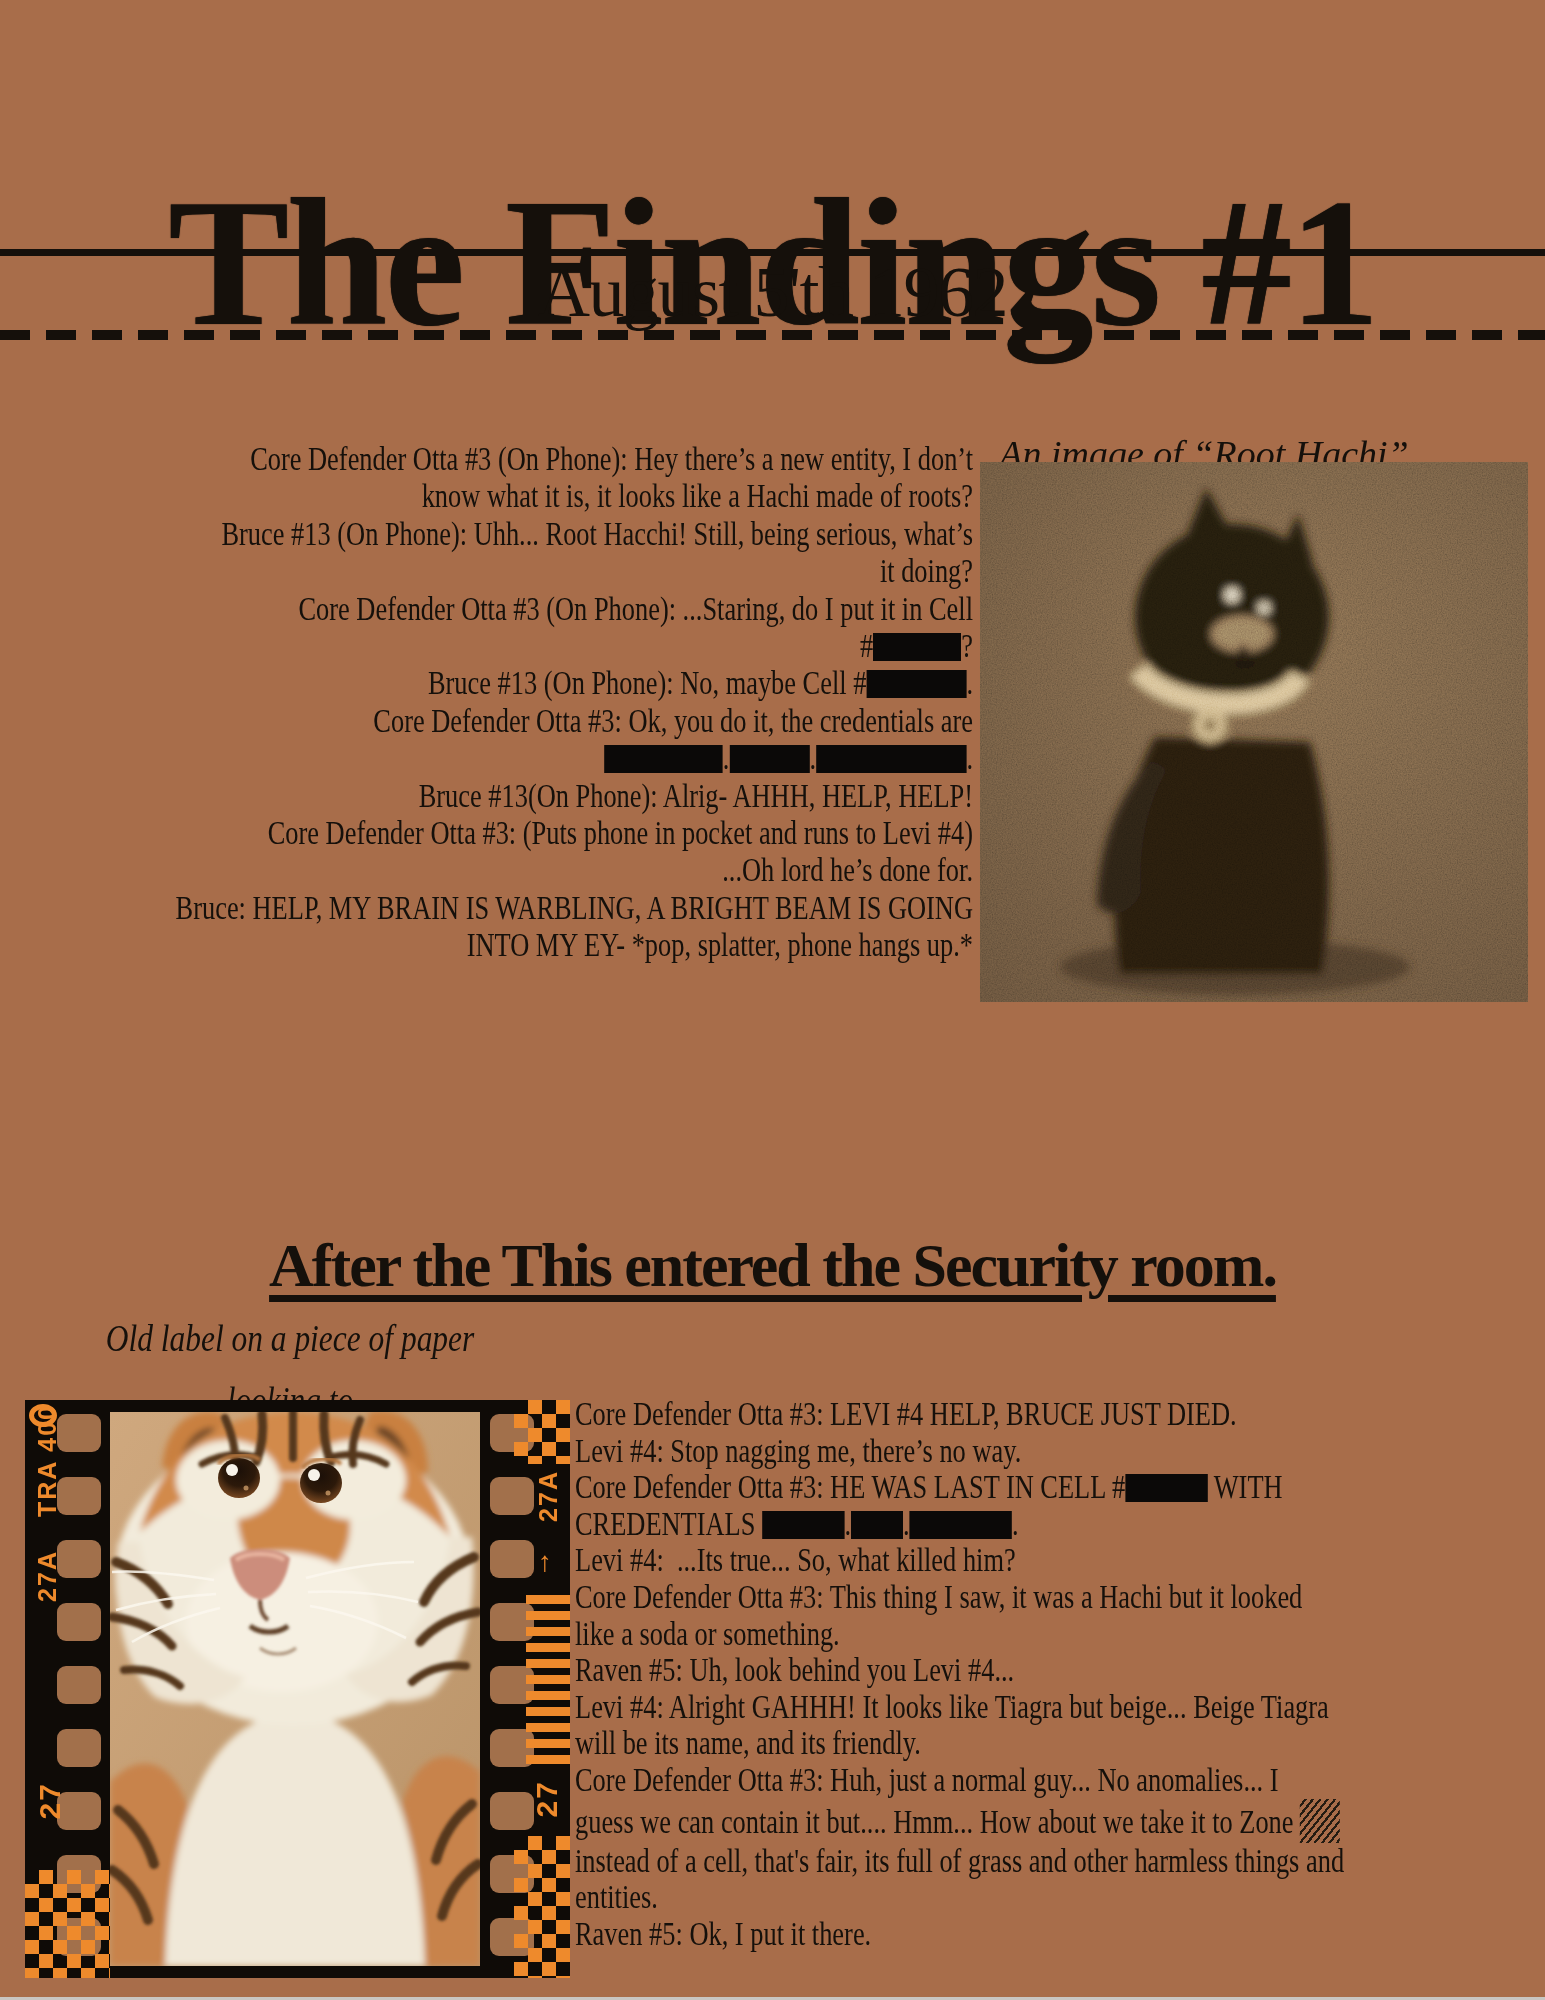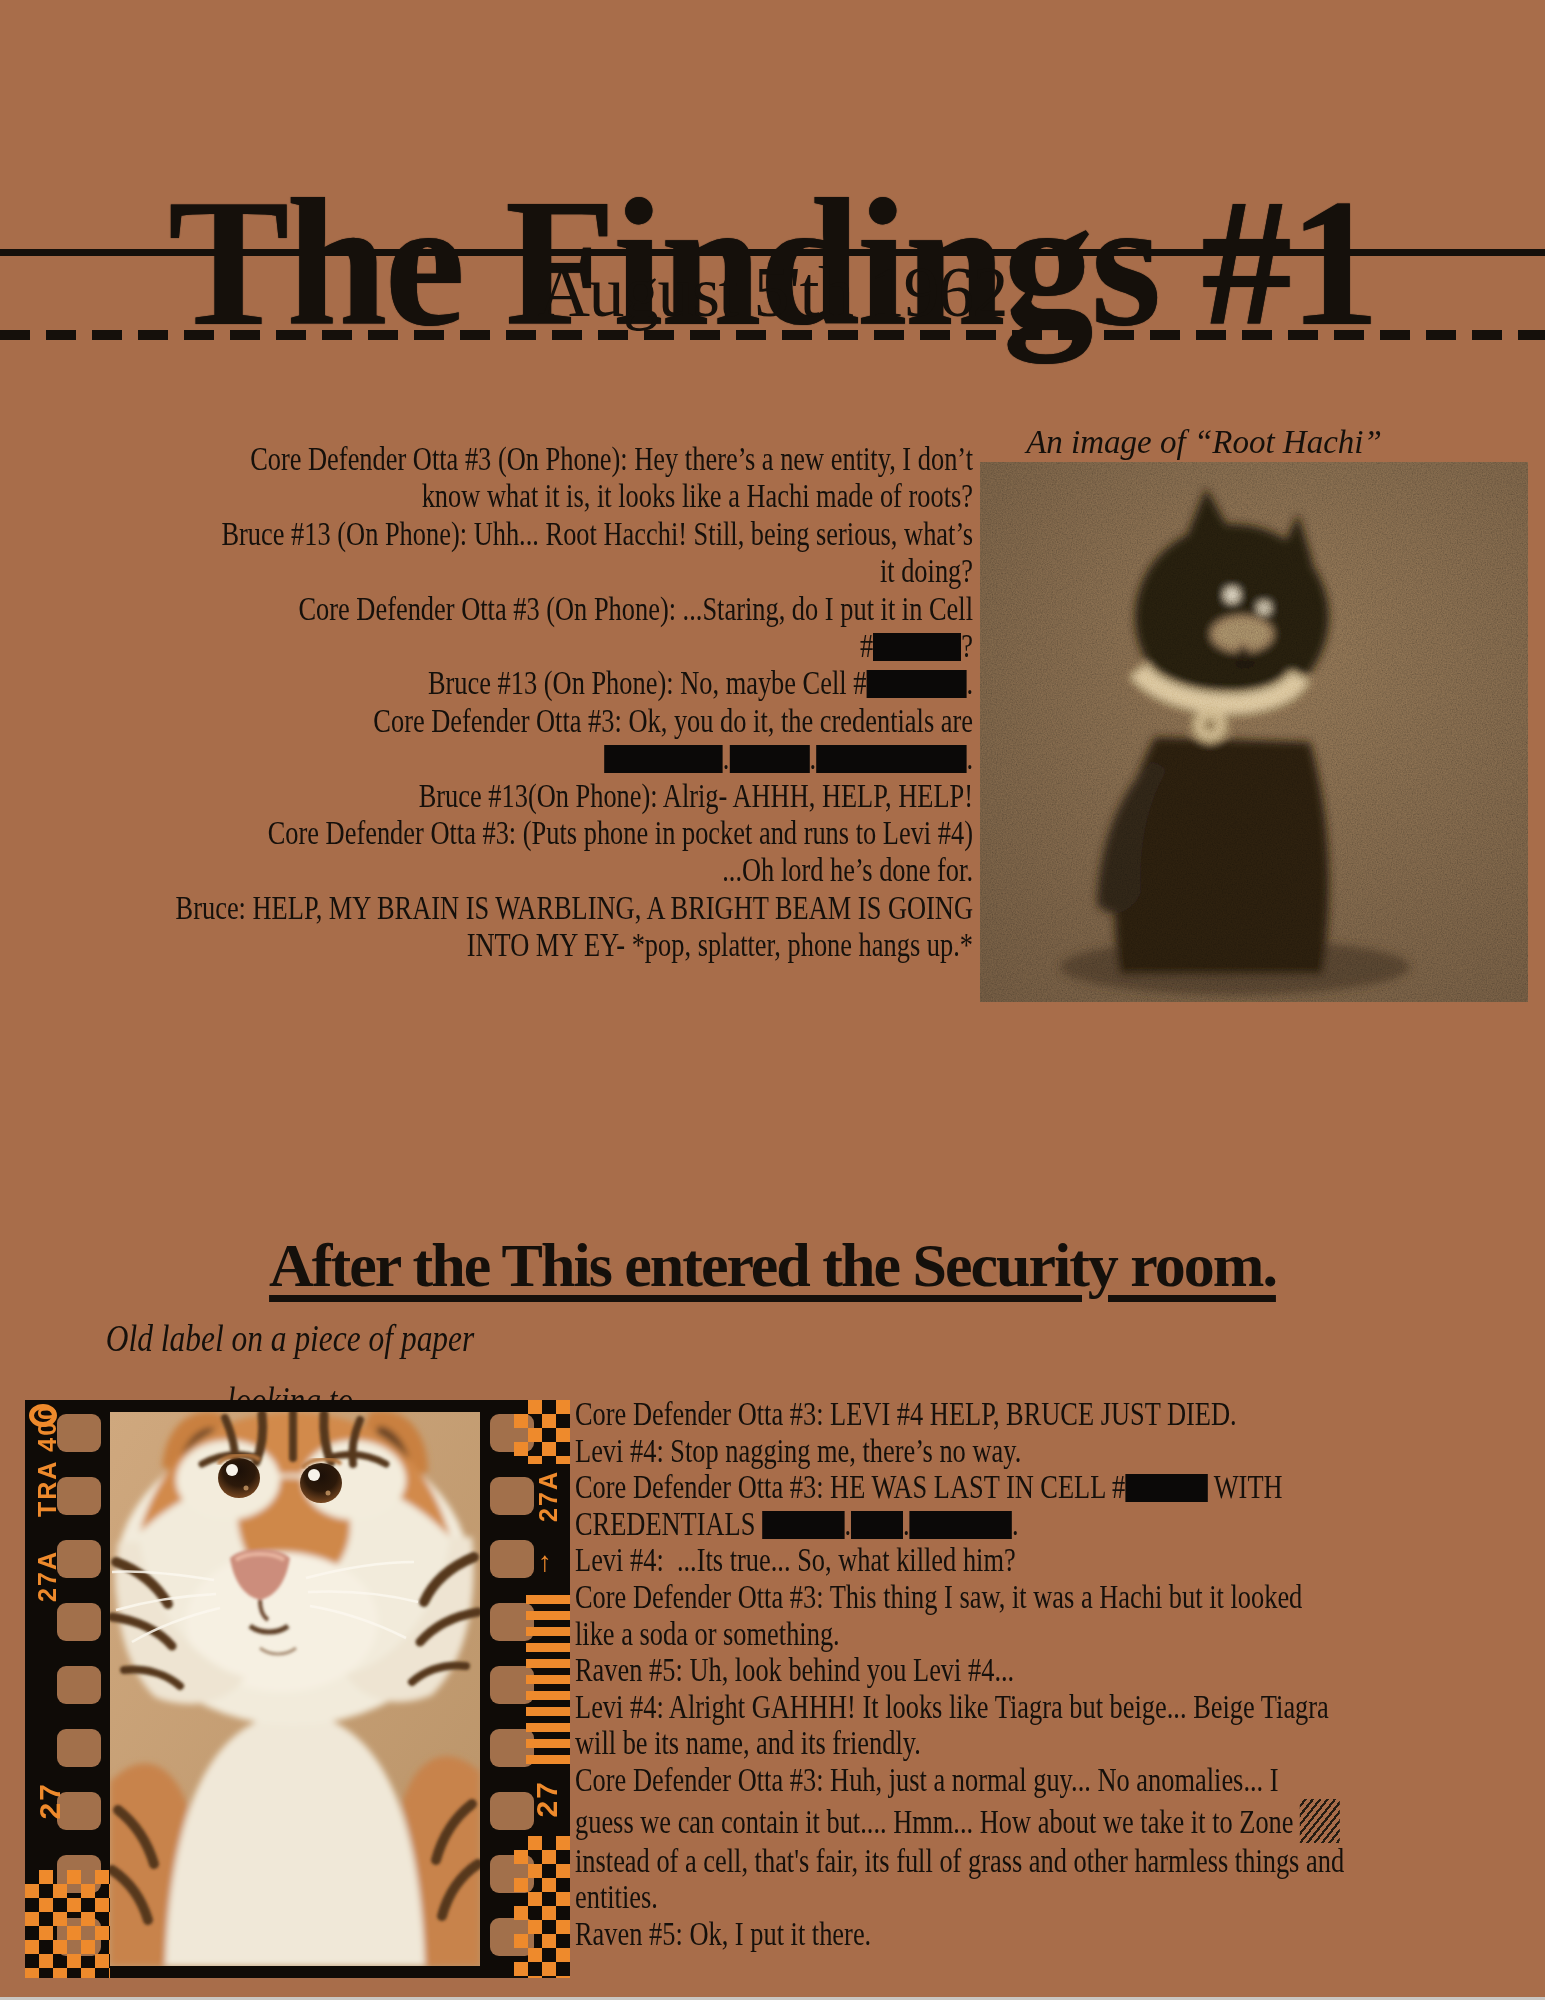--- a/index.html
+++ b/index.html
@@ -18,22 +18,22 @@
   .masthead-date{
     position:absolute;top:252px;left:0;width:100%;text-align:center;
     font-size:72px;line-height:80px;letter-spacing:-1.5px;white-space:nowrap;
   }
   .rule-dashed{
     position:absolute;top:330px;left:0;width:100%;height:10px;
     background:repeating-linear-gradient(90deg,#15100b 0 30px,transparent 30px 46px);
   }
   
   .hachi-caption{
-    position:absolute;left:930px;top:424px;width:548px;text-align:center;
-    font-style:italic;font-size:33px;line-height:36px;
+    position:absolute;left:930px;top:436px;width:548px;text-align:center;
+    font-style:italic;font-size:38px;line-height:36px;
   }
   .hachi-photo{position:absolute;left:980px;top:462px;width:548px;height:540px;}
   .hachi-photo svg{display:block;width:100%;height:100%;}
   
   .dialogue-a{
     position:absolute;top:441px;right:572px;width:1100px;
     font-size:33px;line-height:37.4px;text-align:right;
     transform:scaleX(0.8);transform-origin:top right;
   }
   .dialogue-b{

